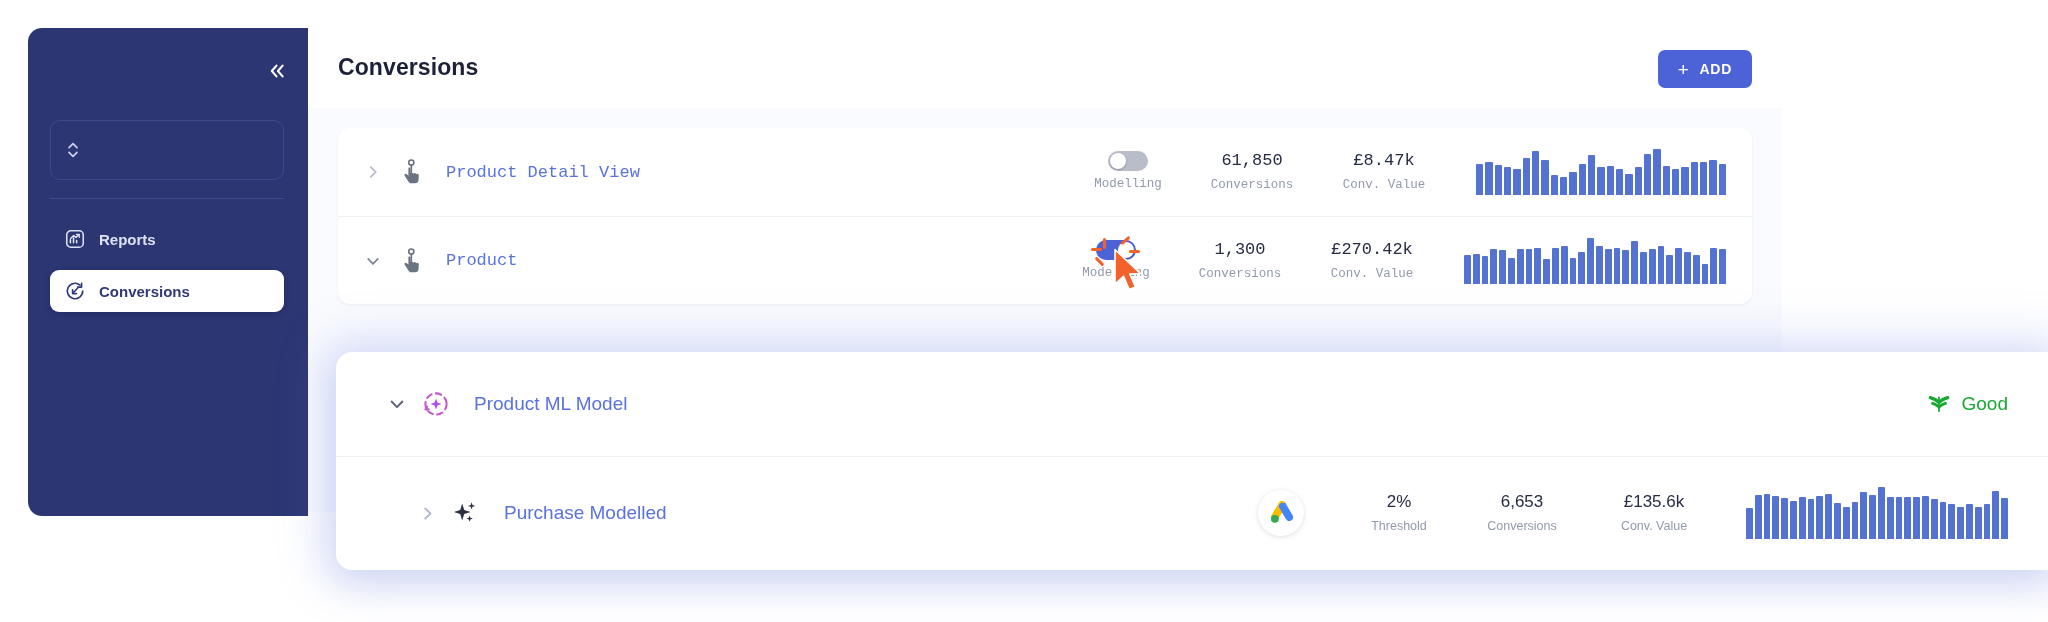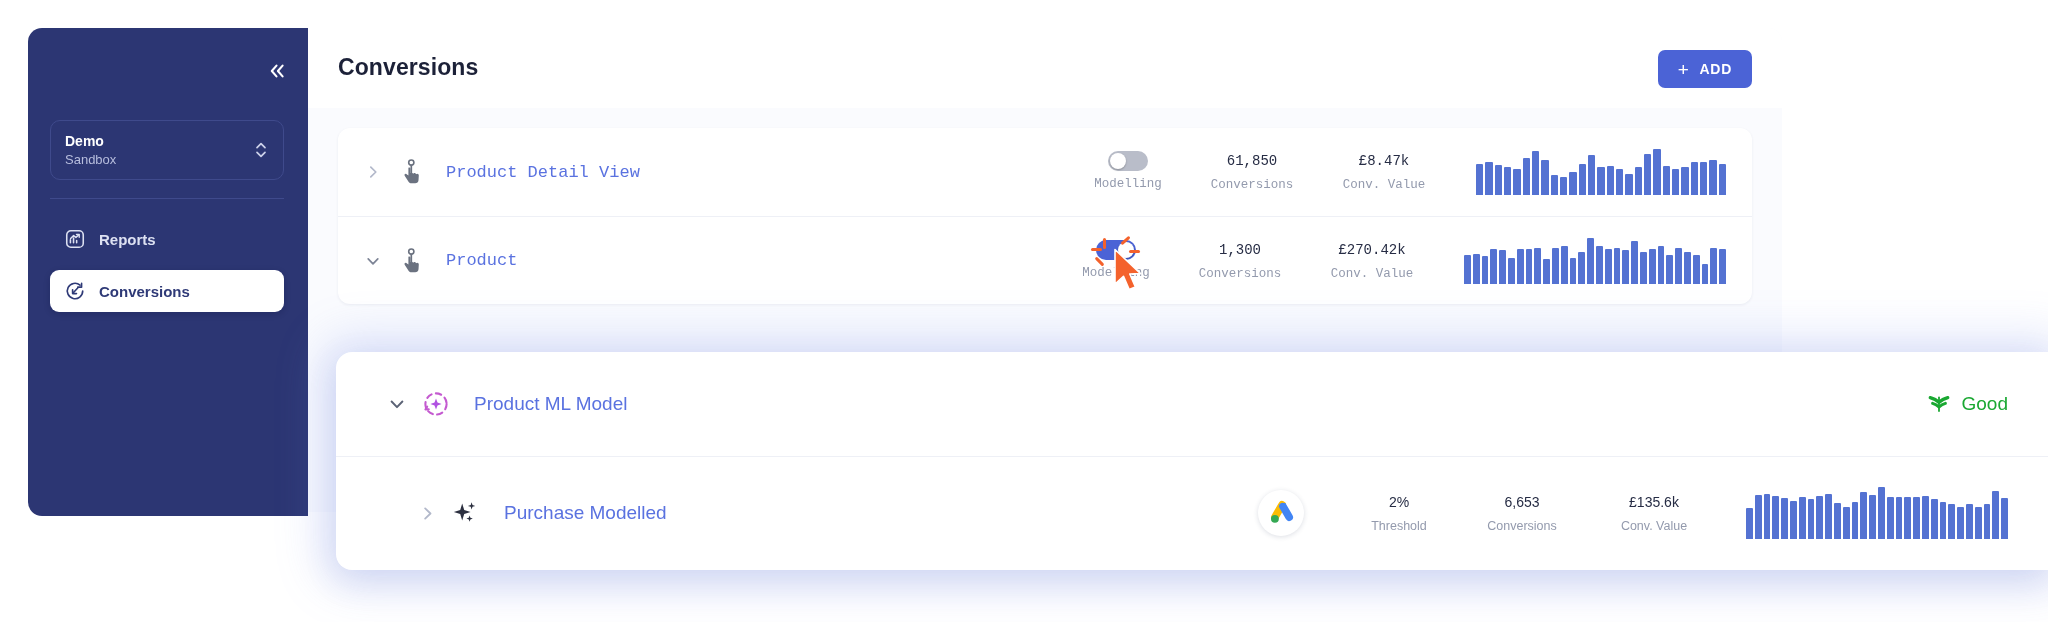--- a/index.html
+++ b/index.html
@@ -164,21 +164,21 @@
     white-space: nowrap;
   }
   .spacer { flex: 1 1 auto; }
 
   .metric {
     flex: 0 0 auto;
     text-align: center;
     display: flex; flex-direction: column; align-items: center; justify-content: center;
   }
   .metric-val {
-    font-size: 14px; color: #262c44; font-weight: 400; line-height: 22px;
+    font-size: 17px; color: #262c44; font-weight: 400; line-height: 22px;
     white-space: nowrap;
   }
   .metric-lbl {
     font-size: 12.5px; color: #939aad; line-height: 18px; margin-top: 4px;
     white-space: nowrap;
     text-align: right;
   }
   .m-toggle { width: 120px; }
   .m-threshold { width: 118px; }
   .m-conv { width: 128px; }
@@ -276,24 +276,20 @@
   <div class="sidebar">
 
 
     <div class="collapse-btn">
       <svg width="18" height="18" viewBox="0 0 18 18">
         <path d="M8.5 3.6L3.8 9l4.7 5.4M14.6 3.6L9.9 9l4.7 5.4" stroke="#ffffff" stroke-width="2.1" fill="none" stroke-linecap="round" stroke-linejoin="round"></path>
       </svg>
     </div>
 
     <div class="workspace">
-      <div class="workspace-text">
-        <div class="workspace-name">Demo</div>
-        <div class="workspace-sub">Sandbox</div>
-      </div>
       <svg class="ws-caret" viewBox="0 0 16 22">
         <path d="M4 8.6L8 4.6l4 4M4 13.4l4 4 4-4" stroke="#cdd2ea" stroke-width="1.7" fill="none" stroke-linecap="round" stroke-linejoin="round"></path>
       </svg>
     </div>
 
     <div class="nav-divider"></div>
 
     <div class="nav">
       <div class="nav-item">
         <svg class="nav-icon" viewBox="0 0 24 24">

